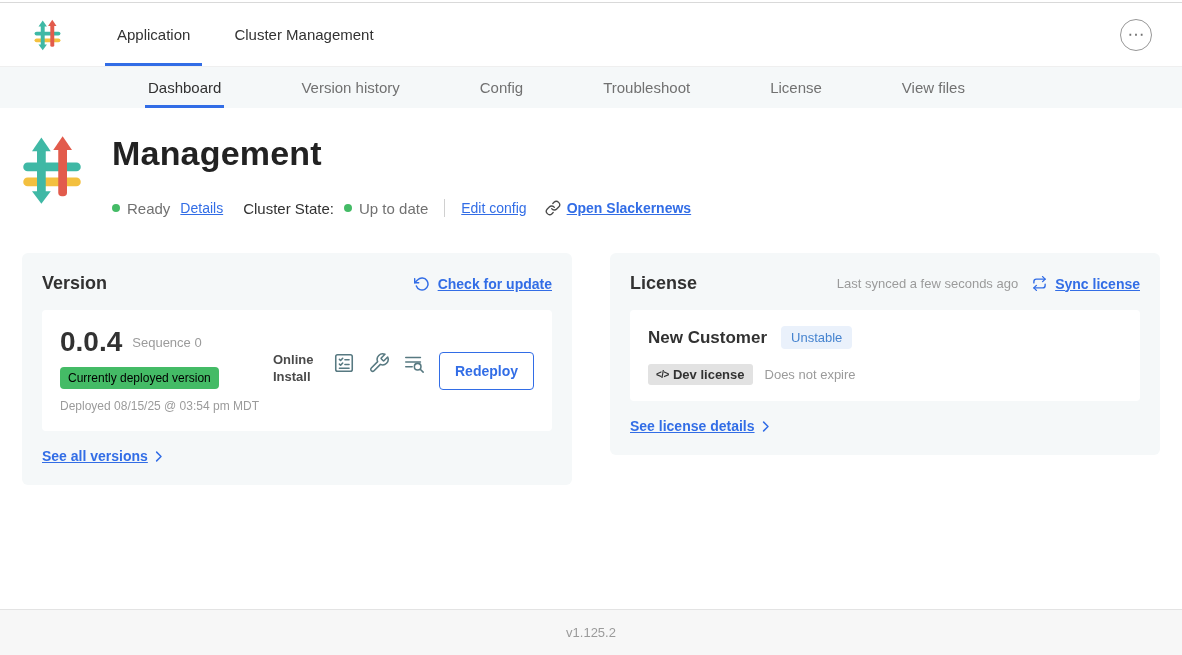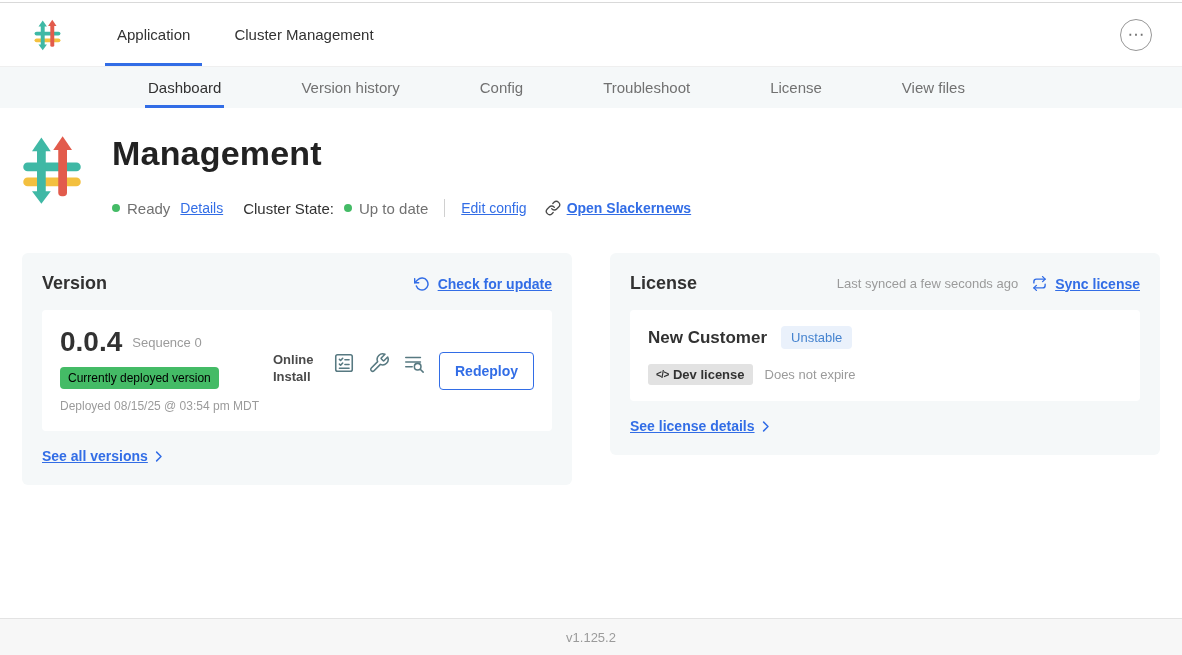--- a/index.html
+++ b/index.html
@@ -123,21 +123,21 @@
   .dev-badge {
     background: #e2e2e2; color: #323232; font-size: 13px; font-weight: 700;
     padding: 3px 8px; border-radius: 3px; display: inline-flex; align-items: center; gap: 4px;
   }
   .dev-code { font-size: 10px; font-weight: 700; letter-spacing: -0.5px; }
   .expiry { margin-left: 12px; font-size: 13px; color: #9b9b9b; }
   .last-synced { font-size: 13px; color: #9b9b9b; margin-right: 6px; }
 
   
   .footer {
-    flex: 0 0 auto; height: 37px;
+    flex: 0 0 auto; height: 46px;
     background: #f7f7f7; border-top: 1px solid #e3e3e3;
     display: flex; align-items: center; justify-content: center;
     font-size: 13px; color: #9b9b9b;
   }
   svg { display: block; }
 </style>
 </head>
 <body>
 
 <div class="top-line"></div>

